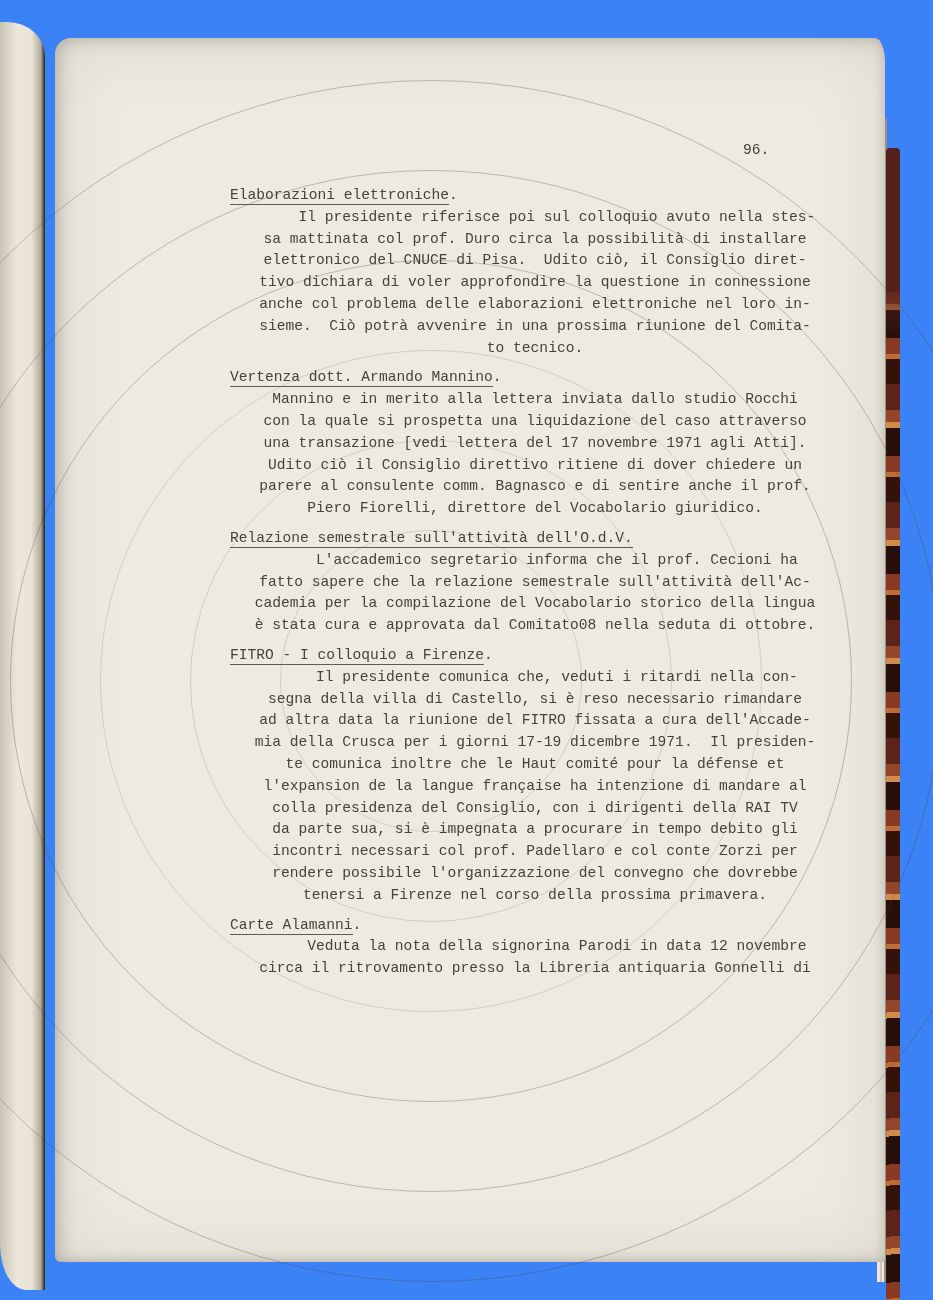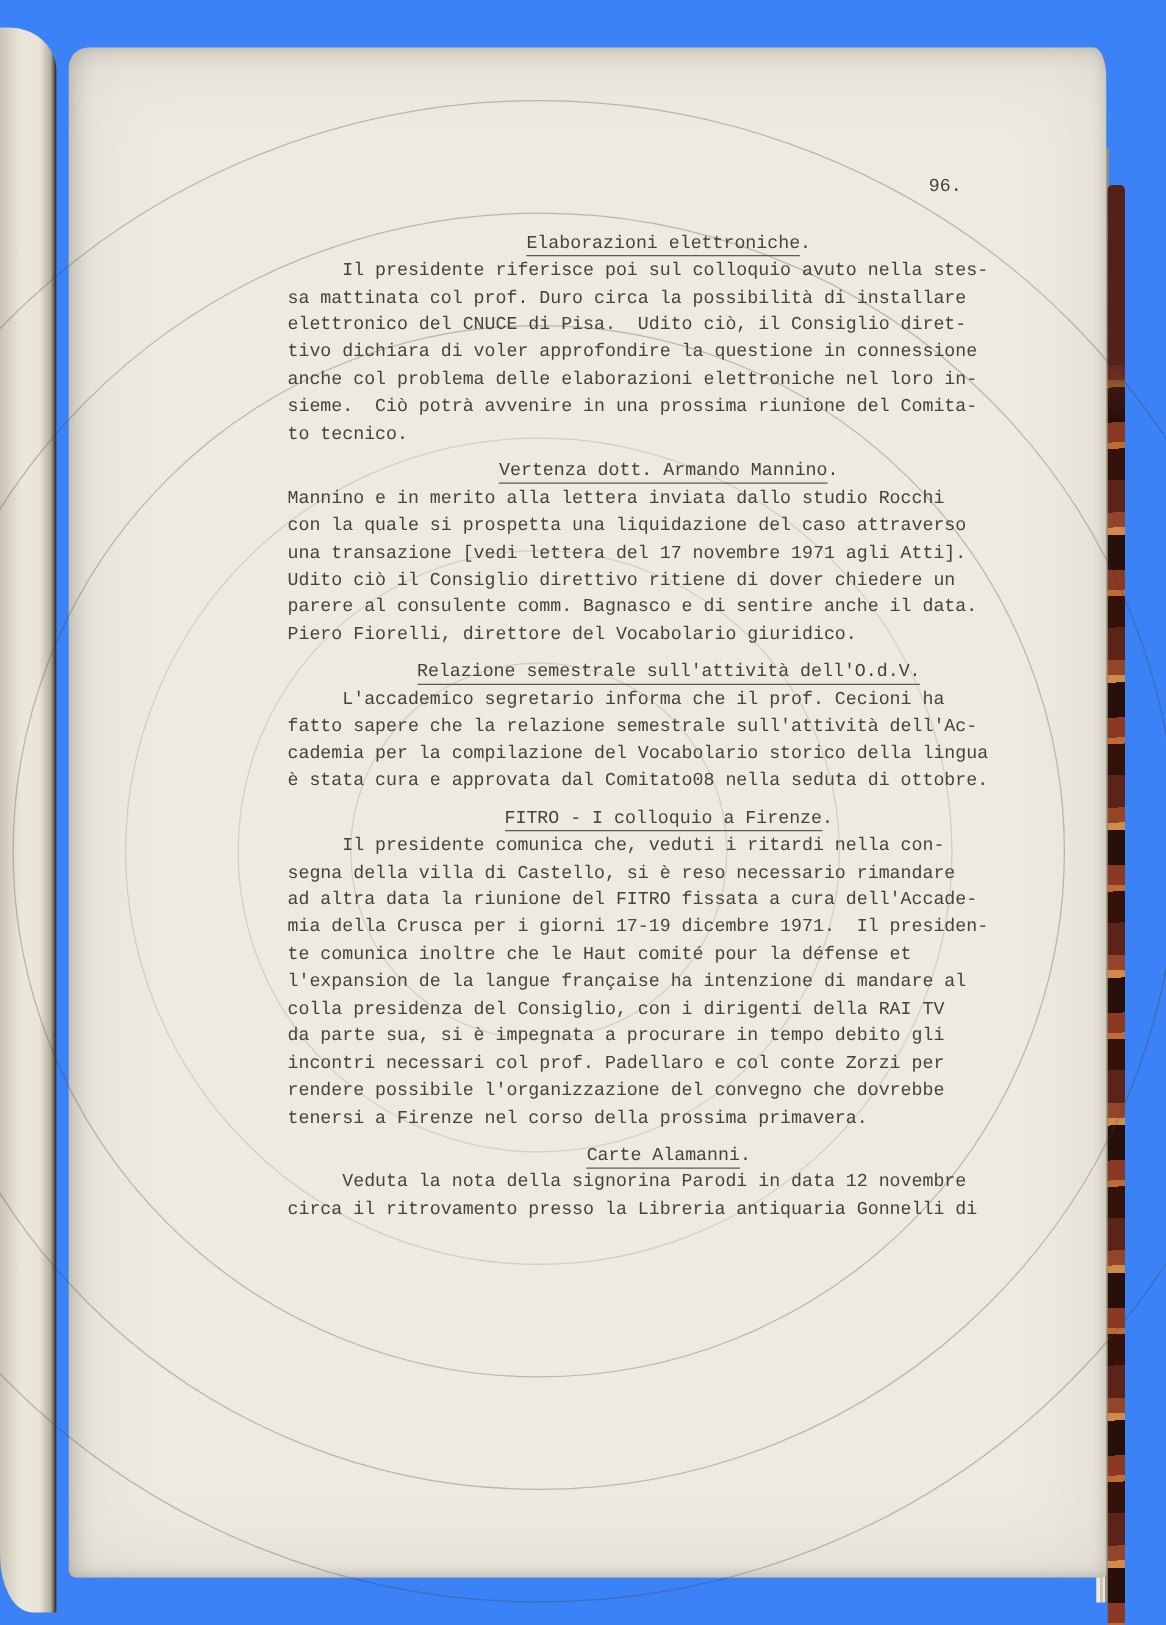--- a/index.html
+++ b/index.html
@@ -22,23 +22,23 @@
       linear-gradient(180deg,#54201a 0 130px,rgba(84,32,26,0) 190px),
       repeating-linear-gradient(178deg,#5c2318 0 26px,#93452a 26px 38px,#d08a4a 38px 44px,#27100a 44px 72px,#8a3a22 72px 88px,#c06a35 88px 93px,#331309 93px 118px);}
   
   .page{position:absolute;left:55px;top:38px;width:830px;height:1224px;background:#edeae1;
     border-radius:16px 10px 3px 6px / 16px 24px 3px 6px;
     box-shadow:inset 0 0 70px rgba(116,106,86,0.16), inset 5px 2px 16px rgba(58,50,38,0.22), inset -2px -2px 8px rgba(90,82,66,0.12);}
   .page-number{position:absolute;left:688px;top:104px;font-size:14.6px;color:#45413a;white-space:pre;}
   .content{position:absolute;left:175px;top:147px;width:610px;font-size:14.6px;line-height:21.8px;color:#47433b;}
   .doc-section{margin:8px 0 0 0;}
   .doc-section:first-child{margin-top:0;}
-  .heading{margin:0;font-size:inherit;font-weight:normal;white-space:pre;text-align:center;}
+  .heading{margin:0;font-size:inherit;font-weight:normal;white-space:pre;}
   .heading .u{border-bottom:1.3px solid rgba(69,65,57,0.85);padding-bottom:1px;}
-  .line{white-space:pre;}
+  .line{white-space:pre;text-align:center;}
   
   .arc{position:absolute;border:1.5px solid rgba(100,94,82,0.20);border-radius:50%;pointer-events:none;}
   .arc.dark{border-color:rgba(70,64,56,0.30);}
 </style>
 </head>
 <body>
 
 <div class="stage">
 
   <div class="prev-page"></div>
@@ -62,21 +62,21 @@
           </div>
   </section>
 
   <section class="doc-section">
     <h2 class="heading"><span class="u">Vertenza dott. Armando Mannino</span><span>.</span></h2>
     <div>
             <div class="line">Mannino e in merito alla lettera inviata dallo studio Rocchi</div>
             <div class="line">con la quale si prospetta una liquidazione del caso attraverso</div>
             <div class="line">una transazione [vedi lettera del 17 novembre 1971 agli Atti].</div>
             <div class="line">Udito ciò il Consiglio direttivo ritiene di dover chiedere un</div>
-            <div class="line">parere al consulente comm. Bagnasco e di sentire anche il data.</div>
+            <div class="line">parere al consulente comm. Bagnasco e di sentire anche il prof.</div>
             <div class="line">Piero Fiorelli, direttore del Vocabolario giuridico.</div>
           </div>
   </section>
 
   <section class="doc-section">
     <h2 class="heading"><span class="u">Relazione semestrale sull'attività dell'O.d.V.</span><span></span></h2>
     <div>
             <div class="line">     L'accademico segretario informa che il prof. Cecioni ha</div>
             <div class="line">fatto sapere che la relazione semestrale sull'attività dell'Ac-</div>
             <div class="line">cademia per la compilazione del Vocabolario storico della lingua</div>

